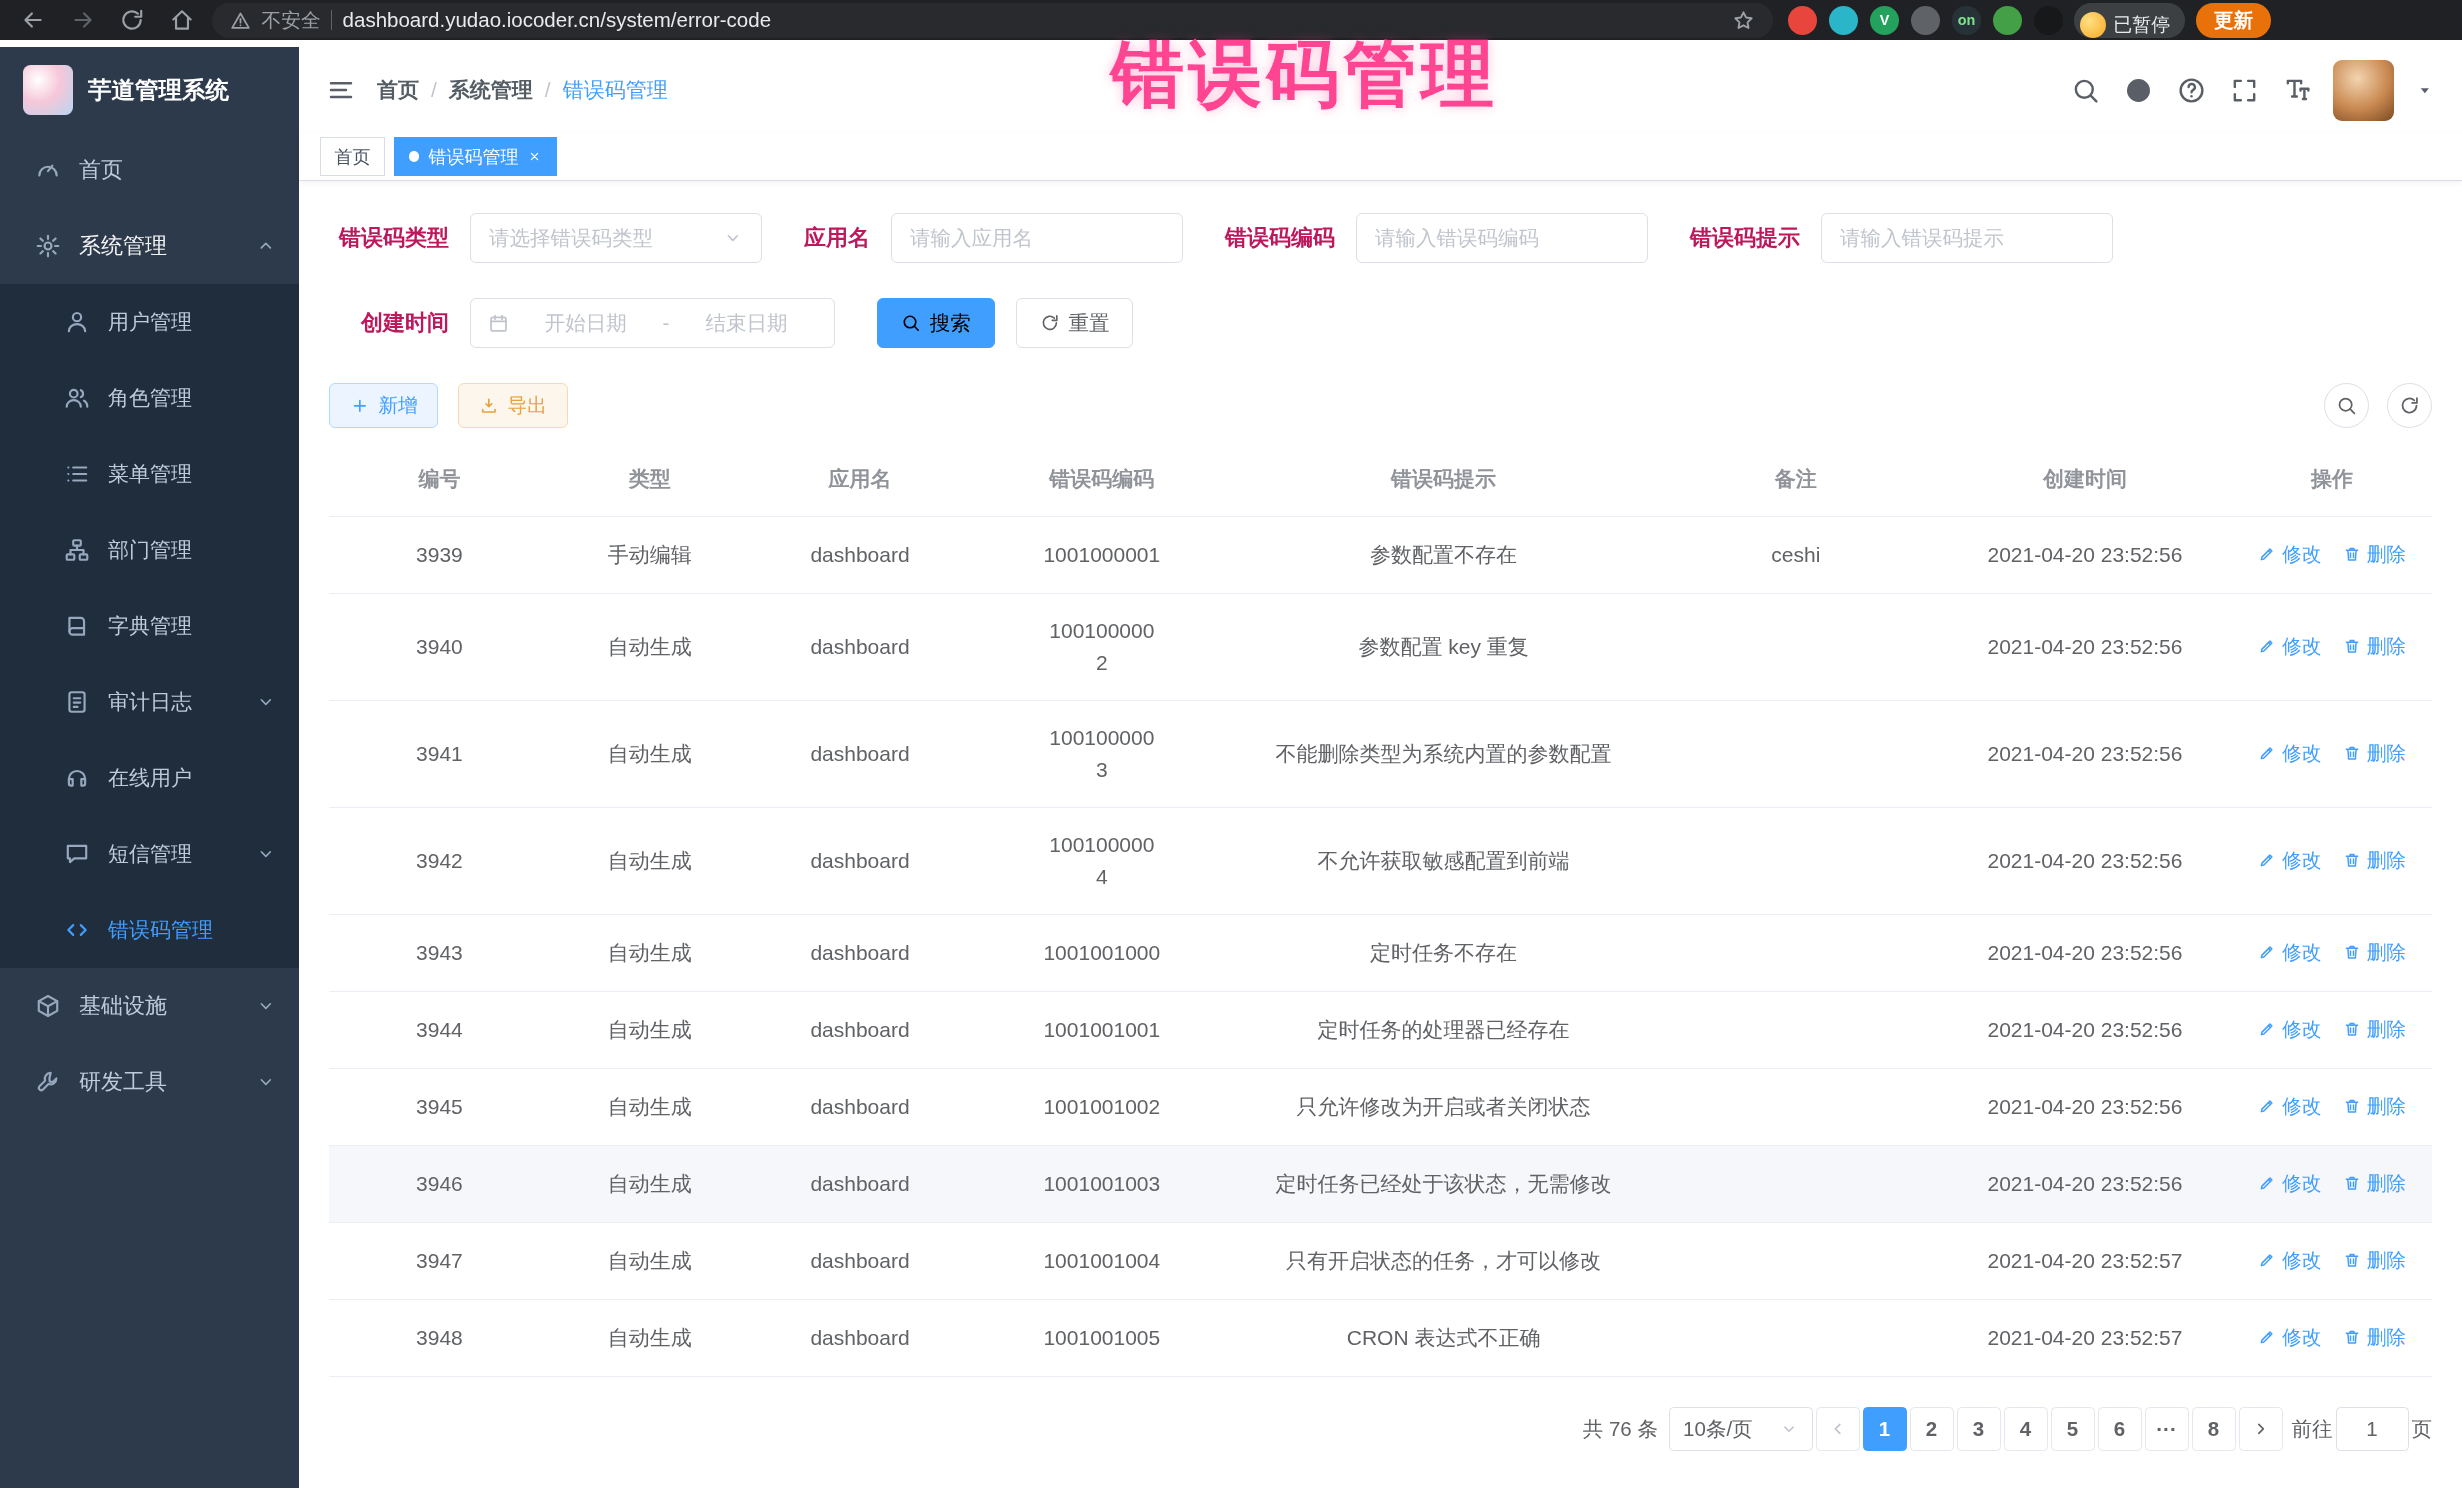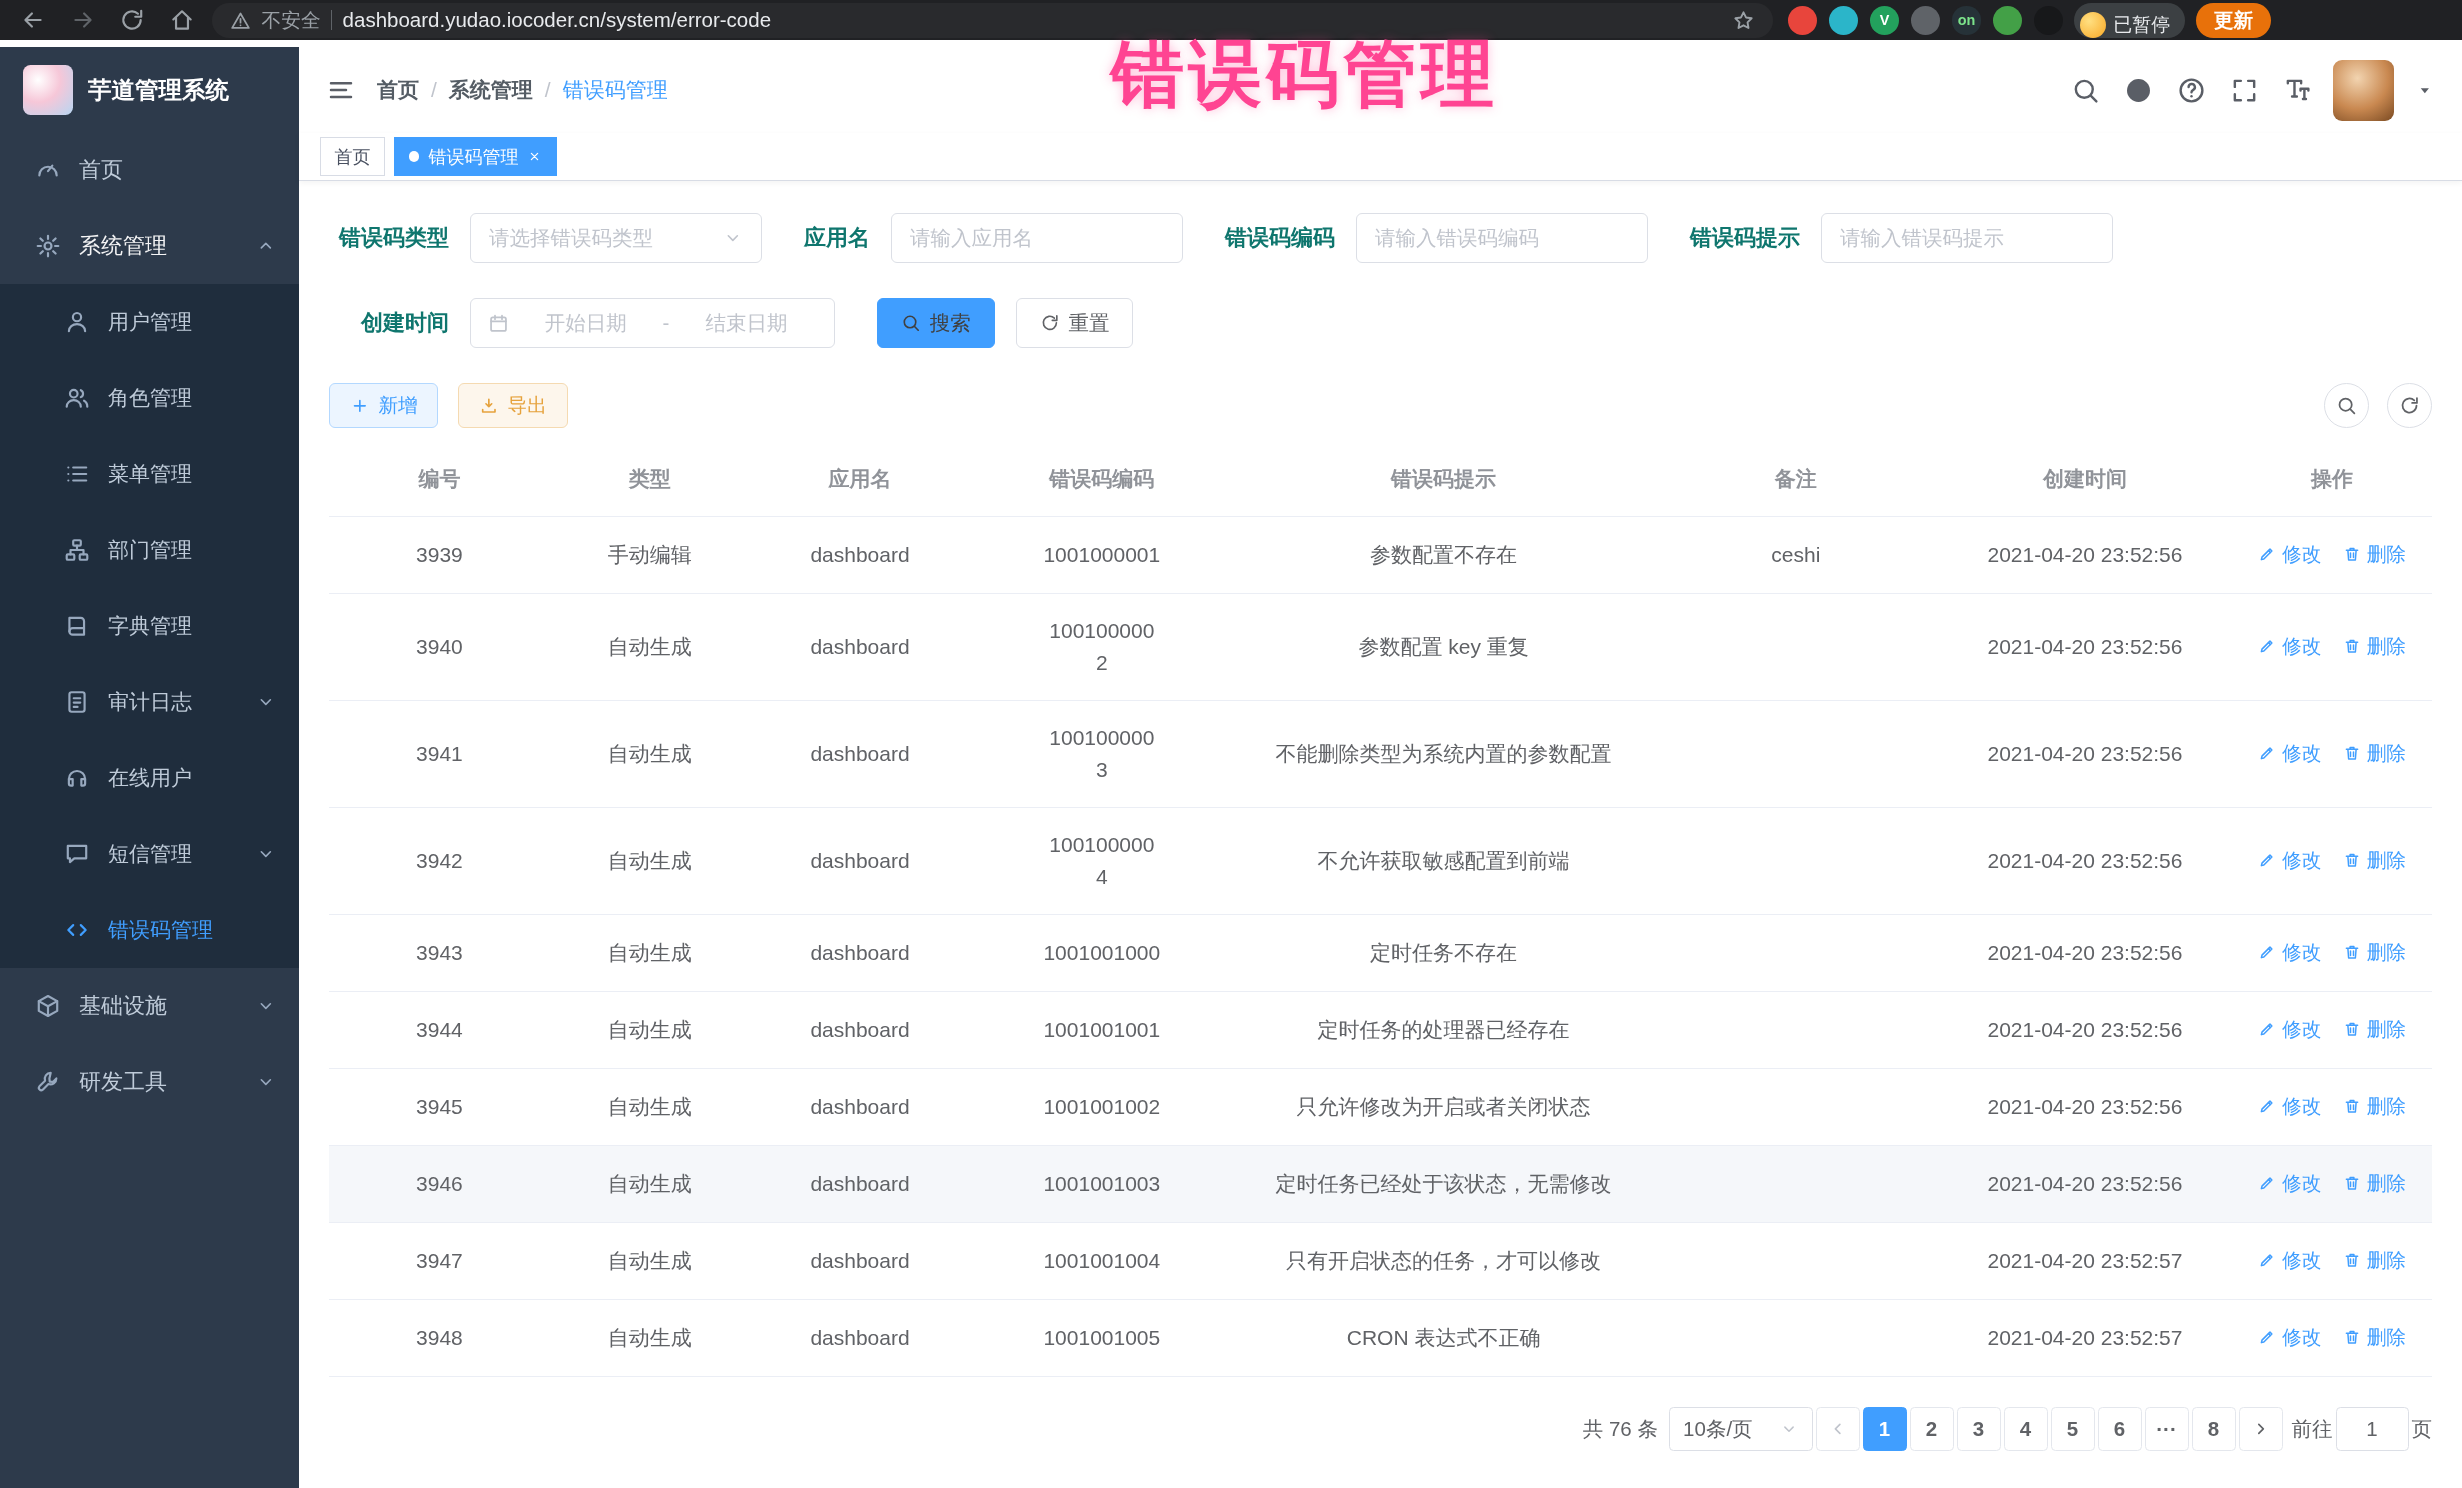--- a/index.html
+++ b/index.html
@@ -56,35 +56,35 @@
 .tagsbar{height:48px;flex:none;display:flex;align-items:center;gap:9px;padding:0 21px;border-bottom:0.8px solid #d8dce5;box-shadow:0 1.5px 6px rgba(0,0,0,.05)}
 .tag{height:39px;display:flex;align-items:center;gap:9px;padding:0 13.6px;border:0.8px solid #d8dce5;background:#fff;color:#495060;font-size:18px;cursor:pointer;white-space:nowrap}
 .tag.active{background:#409eff;border-color:#409eff;color:#fff}
 .tag .dot{width:10.6px;height:10.6px;border-radius:50%;background:#fff;flex:none}
 .tag .tclose{font-size:15px}
 
 
 .content{flex:1;padding:32px 30px 0;overflow:hidden;position:relative}
 .filter-row{display:flex;align-items:center;margin-bottom:35px}
 .f-item{display:flex;align-items:center;margin-right:42px}
-.f-label{font-size:22px;color:#0f766e;font-weight:700;margin-right:21px;white-space:nowrap}
+.f-label{font-size:22px;color:#be185d;font-weight:700;margin-right:21px;white-space:nowrap}
 .f-label.wlabel{width:120px;text-align:right}
 .f-input{width:292px;height:50px;border:0.8px solid #dcdfe6;border-radius:6px;font-size:20.5px;color:#606266;padding:0 18px;outline:none;background:#fff;font-family:inherit}
 .f-input::placeholder{color:#c0c4cc}
 .select{display:flex;align-items:center;justify-content:space-between;cursor:pointer}
 .select .ph{color:#c0c4cc;font-size:20.5px;white-space:nowrap}
 .select .sel-chev{color:#c0c4cc;font-size:19.7px}
 .date-range{width:365px;height:50px;border:0.8px solid #dcdfe6;border-radius:6px;display:flex;align-items:center;gap:6px;padding:0 16.7px;cursor:text;background:#fff}
 .date-range .cal{font-size:21px;color:#c0c4cc}
 .date-range .ph{color:#c0c4cc;font-size:20.5px;flex:1;text-align:center;white-space:nowrap}
 .date-range .rsep{flex:none;color:#c0c4cc;font-size:20.5px}
 
 .btn{height:50px;border-radius:6px;font-size:20.5px;display:inline-flex;align-items:center;gap:9px;padding:0 23px;cursor:pointer;border:0.8px solid #dcdfe6;background:#fff;color:#606266;font-family:inherit;white-space:nowrap}
 .btn .bico{font-size:19.7px}
-.btn-primary{background:#409eff;border-color:#409eff;color:#404040}
+.btn-primary{background:#409eff;border-color:#409eff;color:#000000}
 .btn.sm{height:45px;font-size:19.7px;padding:0 19.7px}
 .btn-plain-primary{background:#ecf5ff;border-color:#b3d8ff;color:#409eff}
 .btn-plain-warning{background:#fdf6ec;border-color:#f5dab1;color:#e6a23c}
 
 .toolbar{display:flex;align-items:center;gap:19.7px;margin:0 0 13.6px}
 .tool-right{margin-left:auto;display:flex;align-items:center;gap:18px}
 .circle-btn{width:45px;height:45px;border-radius:50%;border:0.8px solid #dcdfe6;display:flex;align-items:center;justify-content:center;color:#606266;font-size:21px;cursor:pointer;background:#fff}
 
 table.grid{width:100%;border-collapse:collapse;table-layout:fixed}
 .grid th{font-size:21px;color:#909399;font-weight:700;padding:23px 9px;border-bottom:1.5px solid #ebeef5;text-align:center;white-space:nowrap}

